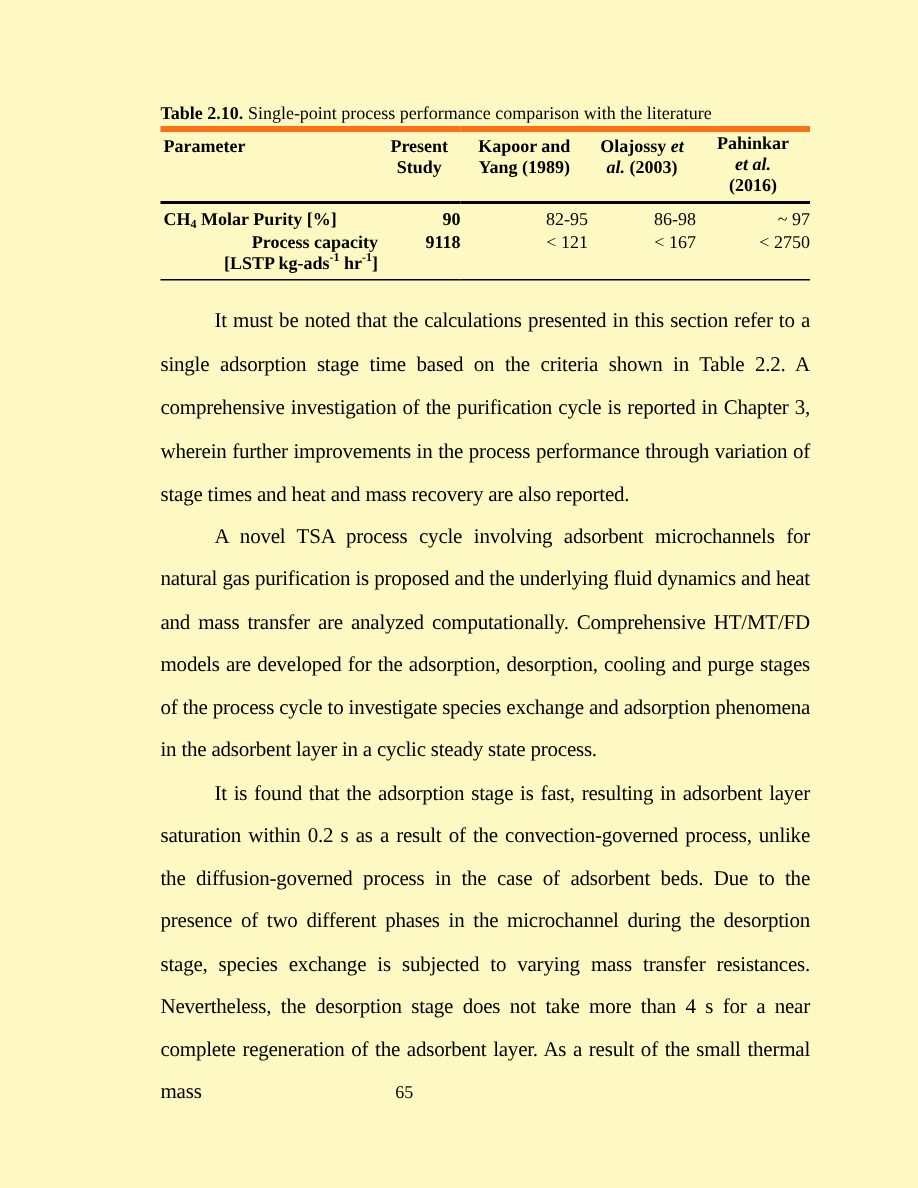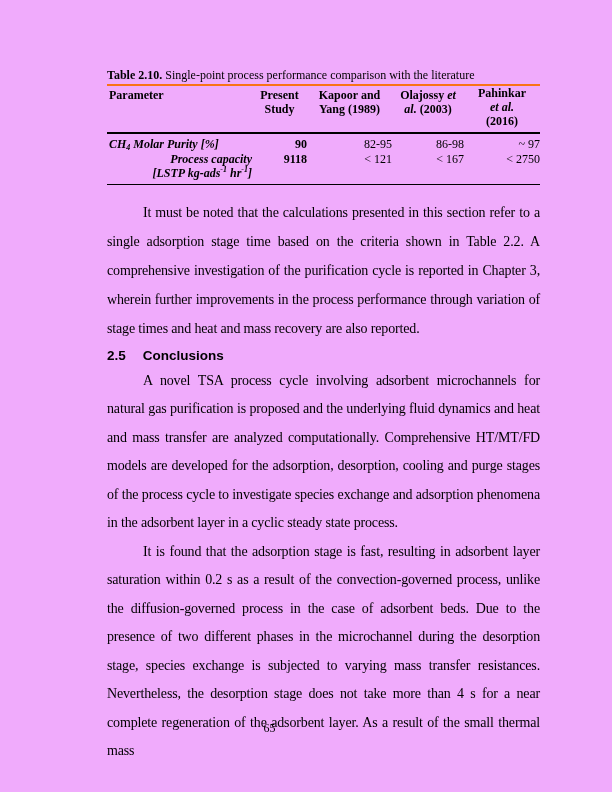--- a/index.html
+++ b/index.html
@@ -1,20 +1,20 @@
 <!DOCTYPE html>
 <html><head>
 <meta charset="utf-8">
 <style>
   html, body { margin: 0; padding: 0; background: #e8e8e8; }
   .page {
     position: relative;
     width: 612px;
     height: 792px;
-    background: #f0abfc;
+    background: #fef9c3;
     margin: 0 auto;
     overflow: hidden;
     color: #000;
     font-family: "Liberation Serif", serif;
   }
   .content {
     position: absolute;
     left: 107px;
     top: 68px;
     width: 433px;
@@ -24,21 +24,21 @@
     font-size: 12px;
     line-height: 15px;
     margin-bottom: 1px;
     white-space: nowrap;
   }
   .caption b { font-weight: bold; }
   table.cmp {
     width: 433px;
     table-layout: fixed;
     border-collapse: collapse;
-    border-top: 2px solid #f97316;
+    border-top: 4px solid #f97316;
     border-bottom: 1px solid #000;
   }
   table.cmp th, table.cmp td {
     font-size: 12px;
     padding: 0;
     vertical-align: top;
     text-align: center;
   }
   table.cmp thead th {
     font-weight: bold;
@@ -48,21 +48,21 @@
   }
   table.cmp thead th.col-olaj { padding: 2px 4px 4px 4px; margin-top: 38px; }
   table.cmp thead th.col-pah  { padding: 0 10px 4px 10px; }
   table.cmp th.c-param, table.cmp td.c-param {
     text-align: left;
     padding-left: 2px;
   }
   table.cmp tbody td { line-height: 14.5px; text-align: right; }
   table.cmp tbody tr.r1 td { padding-top: 3px; }
   table.cmp tbody tr.r3 td { padding-bottom: 3px; }
-  table.cmp td.c-param { font-weight: bold; font-style: italic; }
+  table.cmp td.c-param { font-weight: bold; }
   table.cmp td.bold { font-weight: bold; }
   table.cmp sub { font-size: 8px; vertical-align: -2px; line-height: 0; }
   table.cmp sup { font-size: 8px; vertical-align: 5px; line-height: 0; }
   .pline { display: block; text-align: right; }
   
   .para {
     font-size: 14px;
     line-height: 29px;
     text-align: justify;
     text-indent: 36px;
@@ -129,21 +129,20 @@
           <td class="bold">9118</td>
           <td>&lt; 121</td>
           <td>&lt; 167</td>
           <td>&lt; 2750</td>
         </tr>
       </tbody>
     </table>
 
     <p class="para p1">It must be noted that the calculations presented in this section refer to a single adsorption stage time based on the criteria shown in Table 2.2. A comprehensive investigation of the purification cycle is reported in Chapter 3, wherein further improvements in the process performance through variation of stage times and heat and mass recovery are also reported.</p>
 
-    <div class="heading"><span class="secnum">2.5</span><span>Conclusions</span></div>
 
     <p class="para p2">A novel TSA process cycle involving adsorbent microchannels for natural gas purification is proposed and the underlying fluid dynamics and heat and mass transfer are analyzed computationally. Comprehensive HT/MT/FD models are developed for the adsorption, desorption, cooling and purge stages of the process cycle to investigate species exchange and adsorption phenomena in the adsorbent layer in a cyclic steady state process.</p>
 
     <p class="para p3">It is found that the adsorption stage is fast, resulting in adsorbent layer saturation within 0.2 s as a result of the convection-governed process, unlike the diffusion-governed process in the case of adsorbent beds. Due to the presence of two different phases in the microchannel during the desorption stage, species exchange is subjected to varying mass transfer resistances. Nevertheless, the desorption stage does not take more than 4 s for a near complete regeneration of the adsorbent layer. As a result of the small thermal mass</p>
 
   </div>
 
   <div class="pagenum">65</div>
 </div>
 

